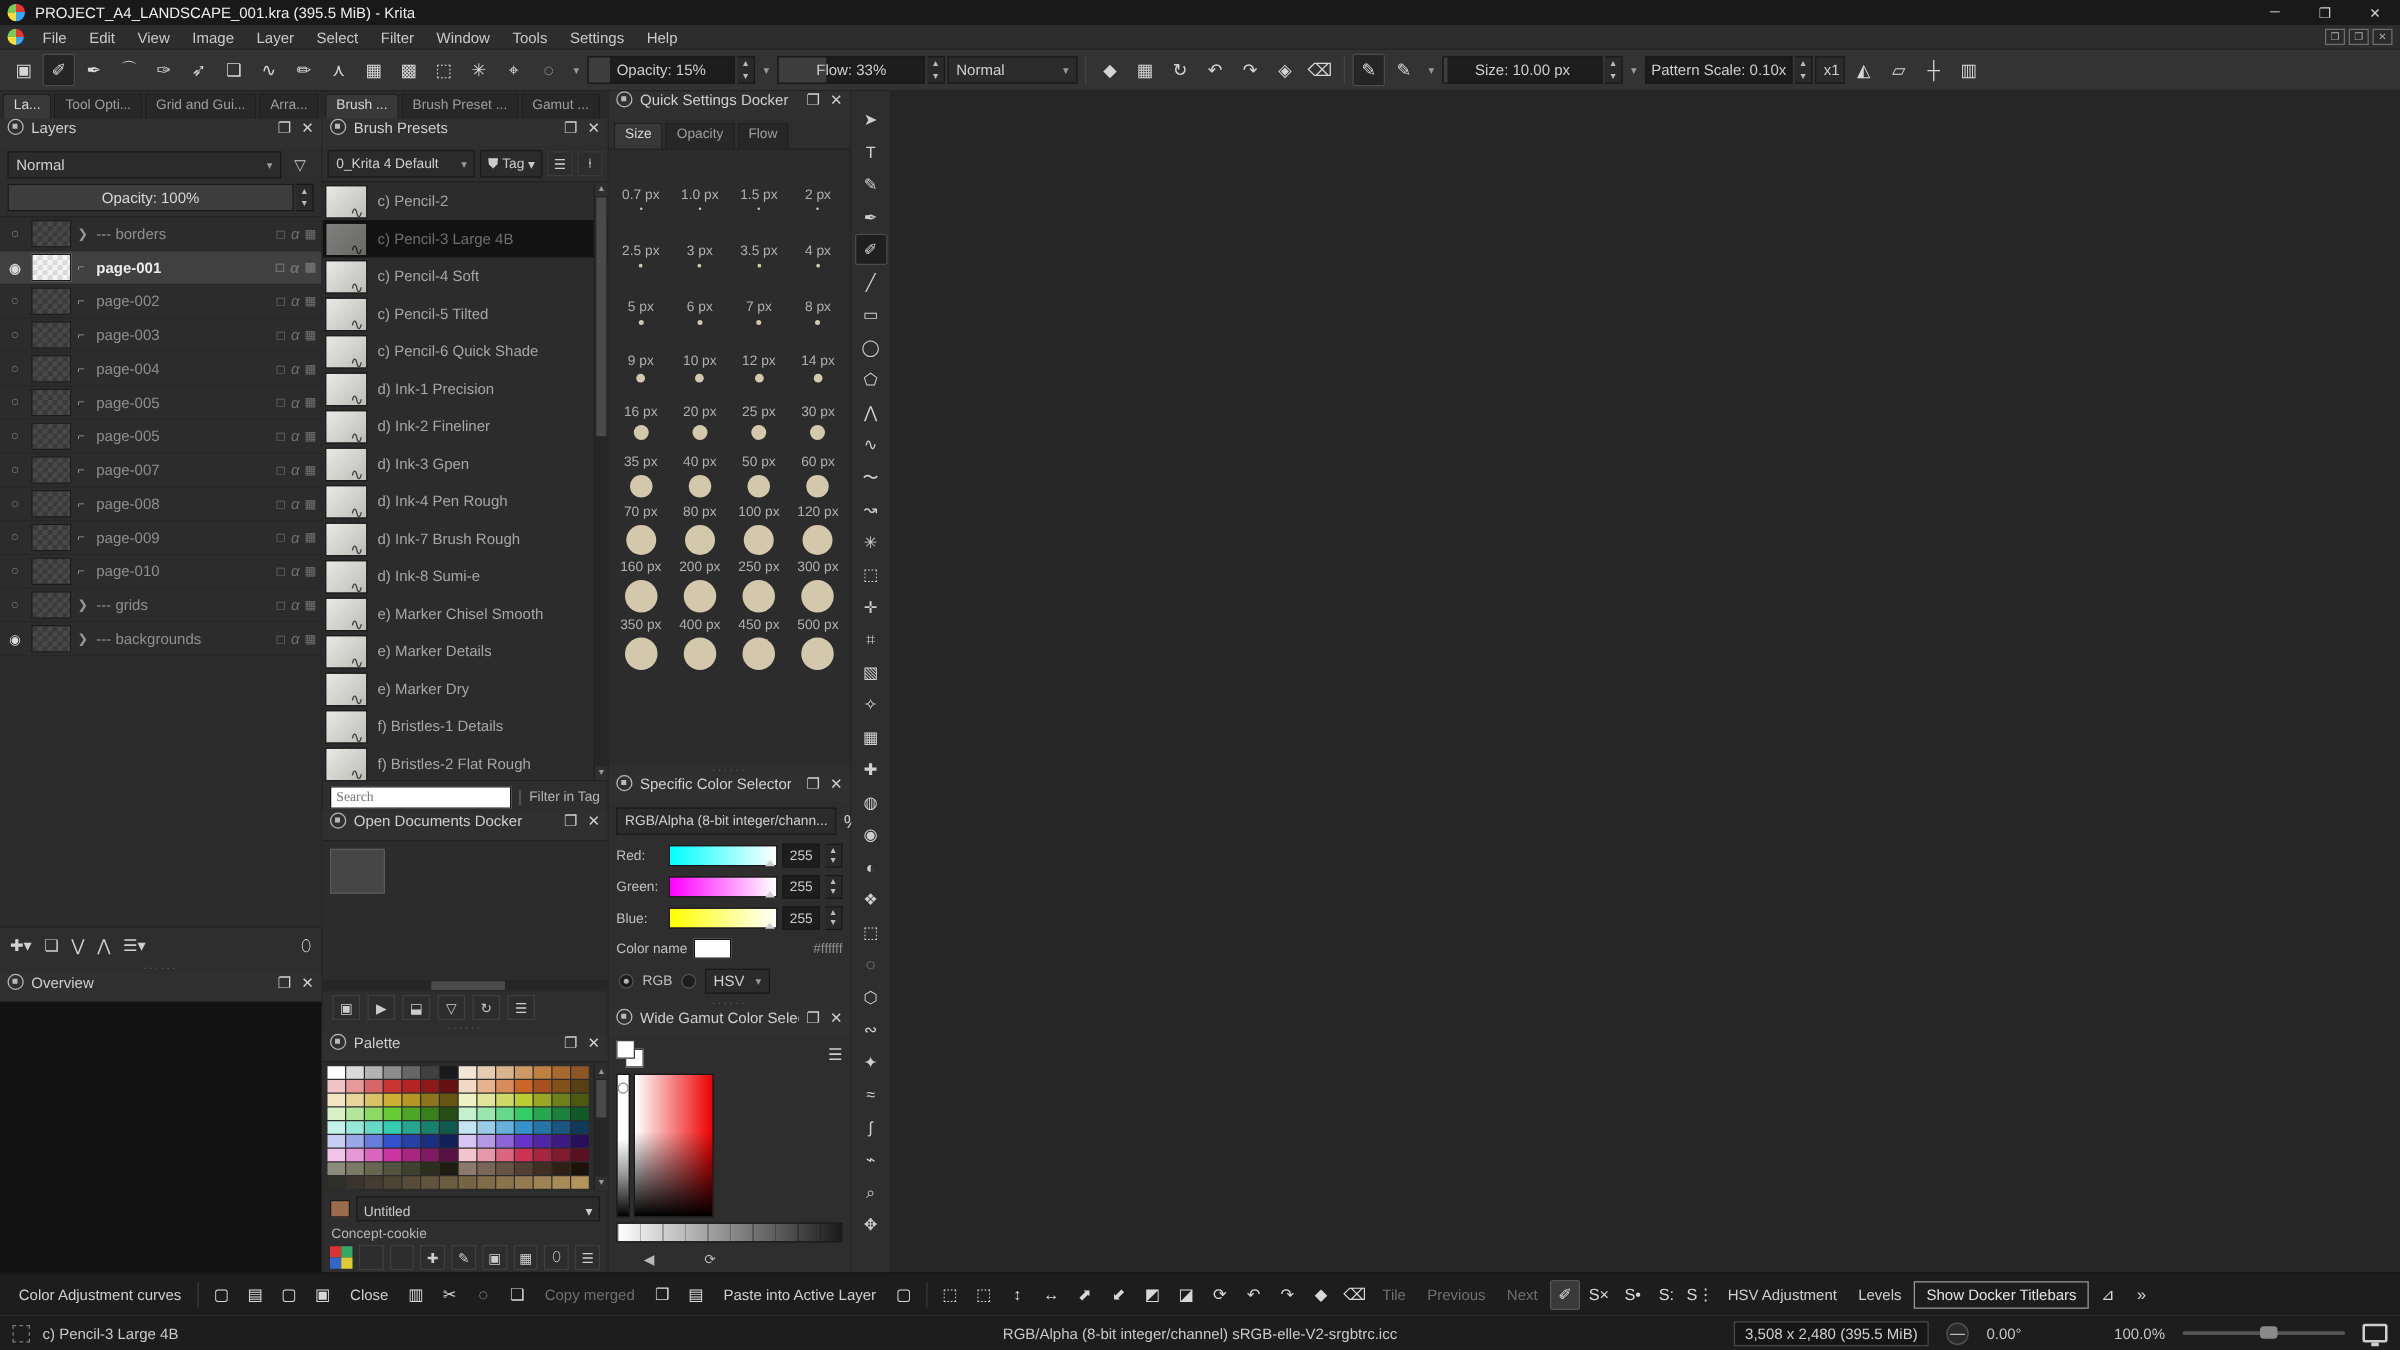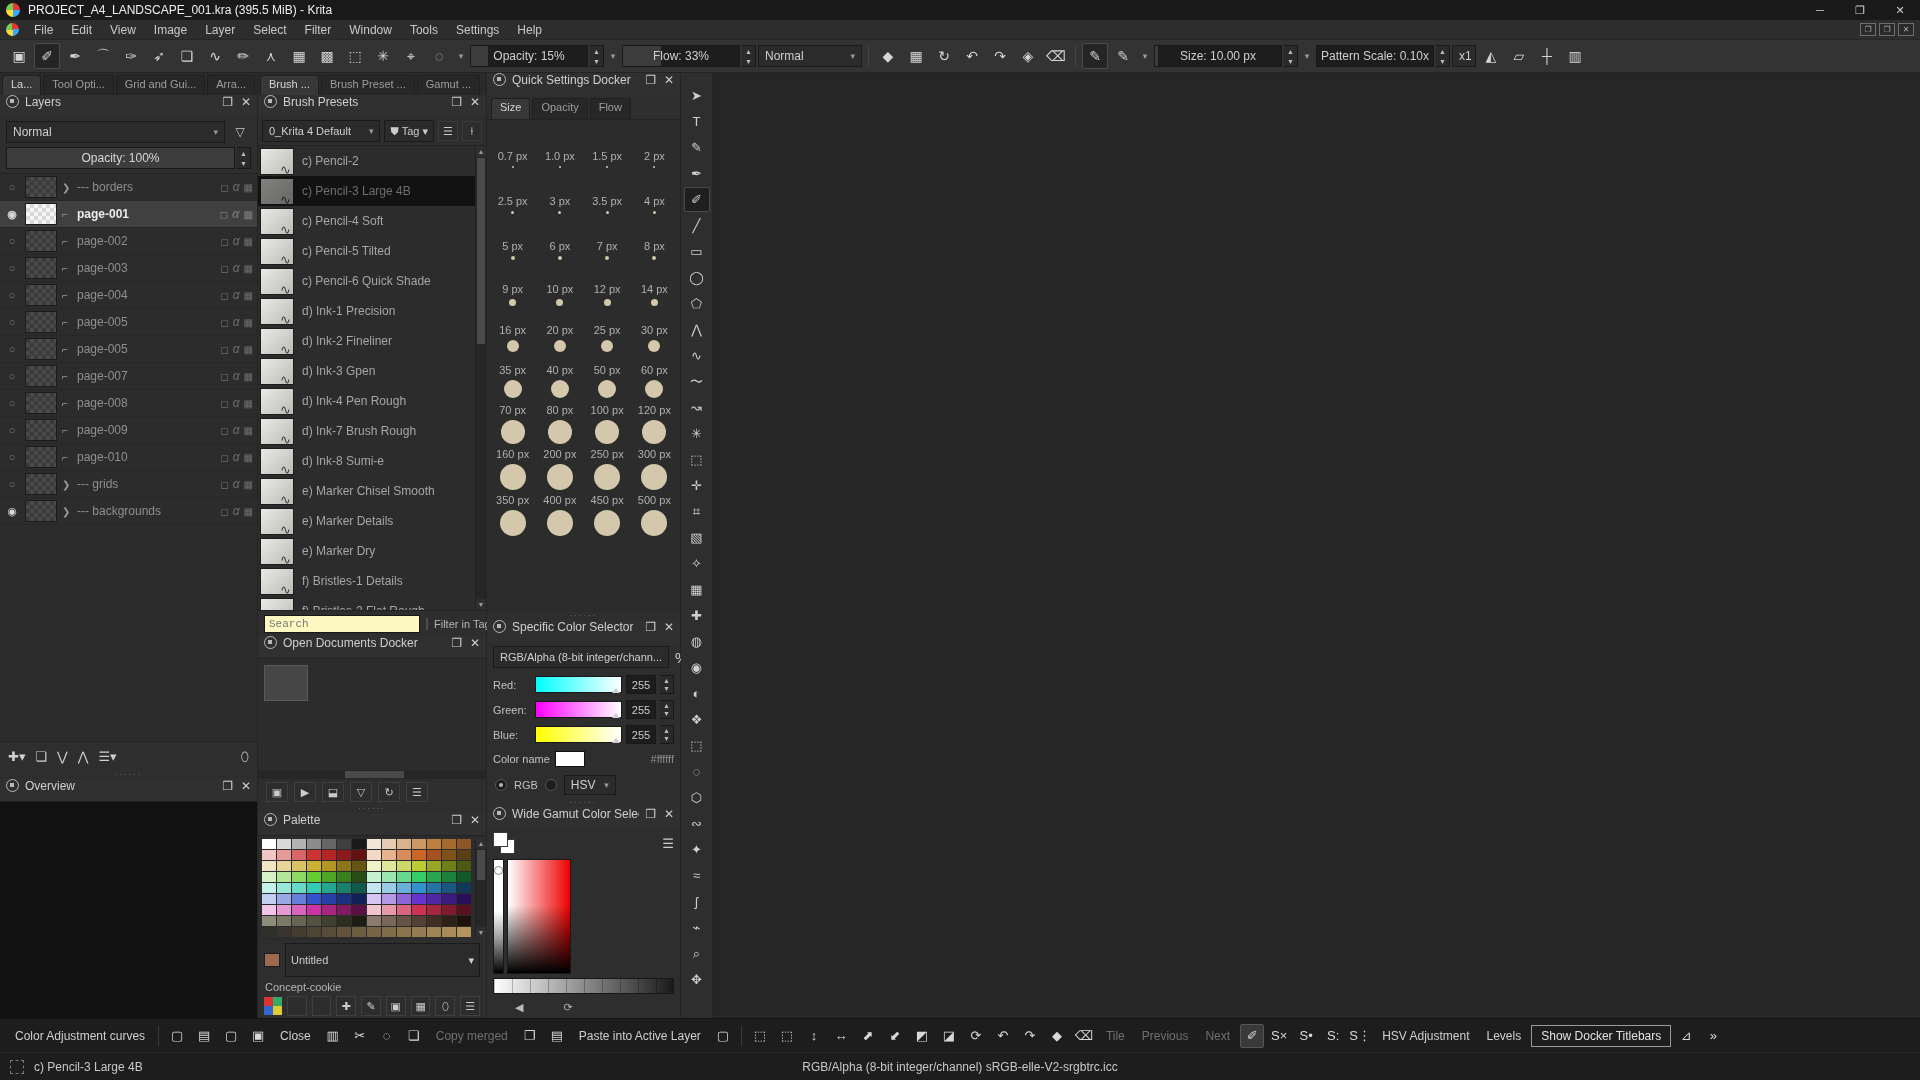--- a/index.html
+++ b/index.html
@@ -88,40 +88,40 @@
   .brush-row { height:30px; display:flex; align-items:center; gap:8px; padding:1px 14px 1px 2px; color:#a6a6a6; }
   .brush-row.selected { background:#121212; color:#6e6e6e; }
   .bthumb { width:34px; height:27px; background:linear-gradient(135deg,#e9e9e5,#bdbdb8); border:1px solid #1c1c1c; position:relative; flex:0 0 auto; }
   .bthumb::after { content:"∿"; position:absolute; right:2px; bottom:-3px; color:#3c3c3c; font-size:13px; }
   .brush-row.selected .bthumb { filter:brightness(.55); }
   .brush-name { font-size:12px; white-space:nowrap; overflow:hidden; }
   .vscroll { position:absolute; right:0; top:0; bottom:0; width:11px; background:#262626; border-left:1px solid #222; }
   .vscroll .vthumb { position:absolute; left:1px; right:1px; top:12px; height:40%; background:#4a4a4a; }
   .vscroll .cap { position:absolute; left:0; right:0; height:11px; background:#2f2f2f; color:#999; font-size:7px; text-align:center; line-height:11px; }
   .search-row { height:26px; display:flex; align-items:center; gap:6px; padding:0 6px; border-top:1px solid #222; flex:0 0 auto; }
-  .search-input { flex:1; height:18px; background:#fef9c3; border:1px solid #181818; color:#8a8a8a; font-size:11px; padding:0 4px; font-family:Liberation Mono, monospace; }
+  .search-input { flex:1; height:18px; background:#ffffff; border:1px solid #181818; color:#8a8a8a; font-size:11px; padding:0 4px; font-family:Liberation Serif, serif; }
   .chk { width:12px; height:12px; background:#1d1d1d; border:1px solid #505050; }
   .chk-label { font-size:11px; color:#b5b5b5; white-space:nowrap; }
 
   
   .odoc-body { height:112px; background:#2c2c2c; border-top:1px solid #222; padding:6px; position:relative; flex:0 0 auto; }
   .odoc-thumb { width:44px; height:36px; background:#464646; border:1px solid #5a5a5a; }
   .hscroll { height:9px; background:#262626; position:relative; flex:0 0 auto; }
   .hscroll .hthumb { position:absolute; top:1px; bottom:1px; left:38%; width:26%; background:#4a4a4a; }
   .odoc-btns { height:26px; display:flex; align-items:center; gap:6px; padding:0 8px; flex:0 0 auto; }
   .sq-btn { width:22px; height:20px; border:1px solid #3f3f3f; background:#2d2d2d; color:#ccc; display:flex; align-items:center; justify-content:center; font-size:11px; }
 
   
   .pal-grid { padding:3px 12px 3px 4px; position:relative; background:#2c2c2c; border-top:1px solid #222; flex:0 0 auto; }
   .pal-rows { display:flex; flex-direction:column; gap:1px; }
   .pal-row { display:flex; gap:1px; }
   .pal-sw { width:14px; height:10px; }
   .pal-name-row { display:flex; align-items:center; gap:5px; padding:3px 6px; }
   .pal-cur { width:16px; height:14px; background:#9c6b4e; border:1px solid #1c1c1c; }
-  .pal-name { flex:1; height:34px; background:#2b2b2b; border:1px solid #1a1a1a; display:flex; align-items:center; padding:0 5px; font-size:11px; color:#ccc; }
+  .pal-name { flex:1; height:20px; background:#2b2b2b; border:1px solid #1a1a1a; display:flex; align-items:flex-end; padding:0 5px; font-size:11px; color:#ccc; }
   .pal-group { padding:1px 7px; font-size:11px; color:#b5b5b5; }
   .pal-btns { height:24px; display:flex; align-items:center; gap:5px; padding:0 6px; flex:0 0 auto; }
   .pal-colored { width:20px; height:18px; display:grid; grid-template-columns:1fr 1fr; }
   .pal-colored i { display:block; }
 
   
   .ovr-body { flex:1; background:#111; border-top:1px solid #222; margin:0; min-height:0; }
 
   
   .qs-tabs { display:flex; gap:2px; padding:3px 4px 0 4px; flex:0 0 24px; }
@@ -1162,14 +1162,24 @@
       <span class="ab-text">Levels</span>
       <span class="ab-boxed">Show Docker Titlebars</span>
       <span class="ab-icon">⊿</span>
       <span class="ab-icon">»</span>
     </div>
 
   <div class="statusbar" style="position:relative">
     <span class="sb-selicon"></span>
     <span class="sb-brush">c) Pencil-3 Large 4B</span>
     <span class="sb-center">RGB/Alpha (8-bit integer/channel)  sRGB-elle-V2-srgbtrc.icc</span>
+    <span class="sb-right">
+      <span class="sb-dims">3,508 x 2,480 (395.5 MiB)</span>
+      <span class="sb-dial"></span>
+      <span>0.00°</span>
+      <span style="margin-left:60px">100.0%</span>
+      <span class="sb-zoomslider">
+          <span class="handle"></span>
+        </span>
+      <span class="sb-monitor"></span>
+    </span>
   </div>
 </div>
 
 </body></html>

